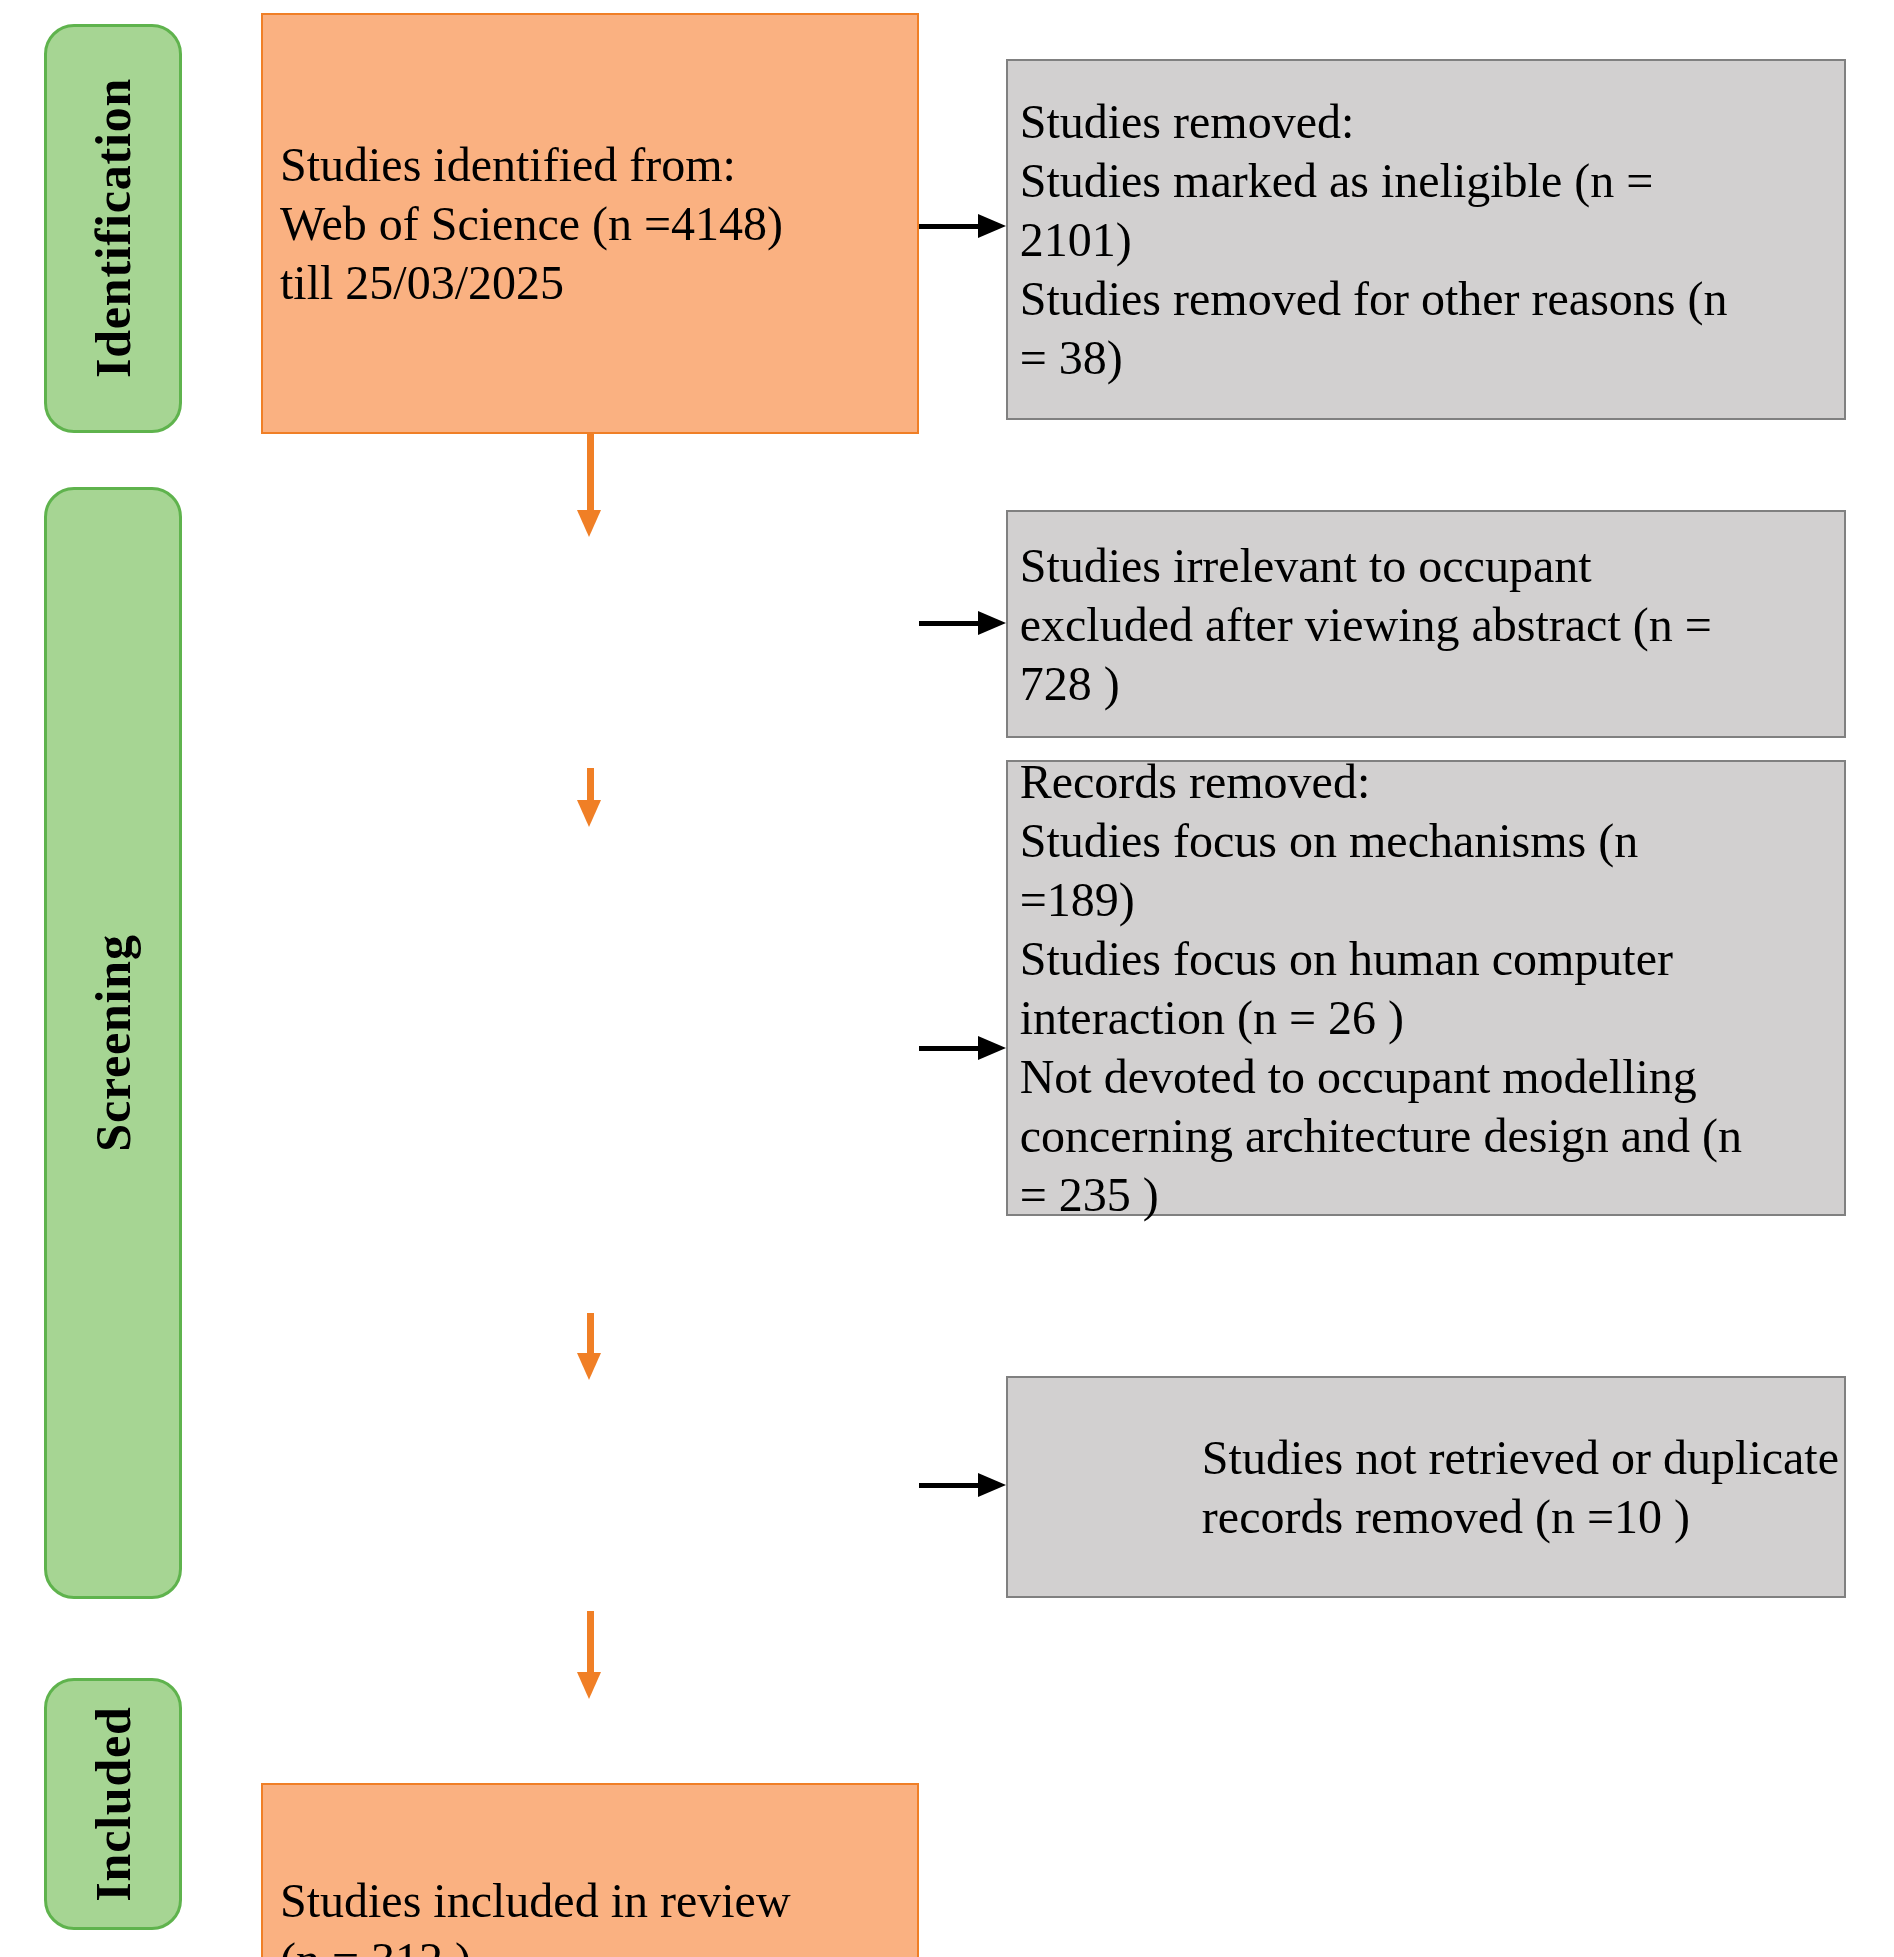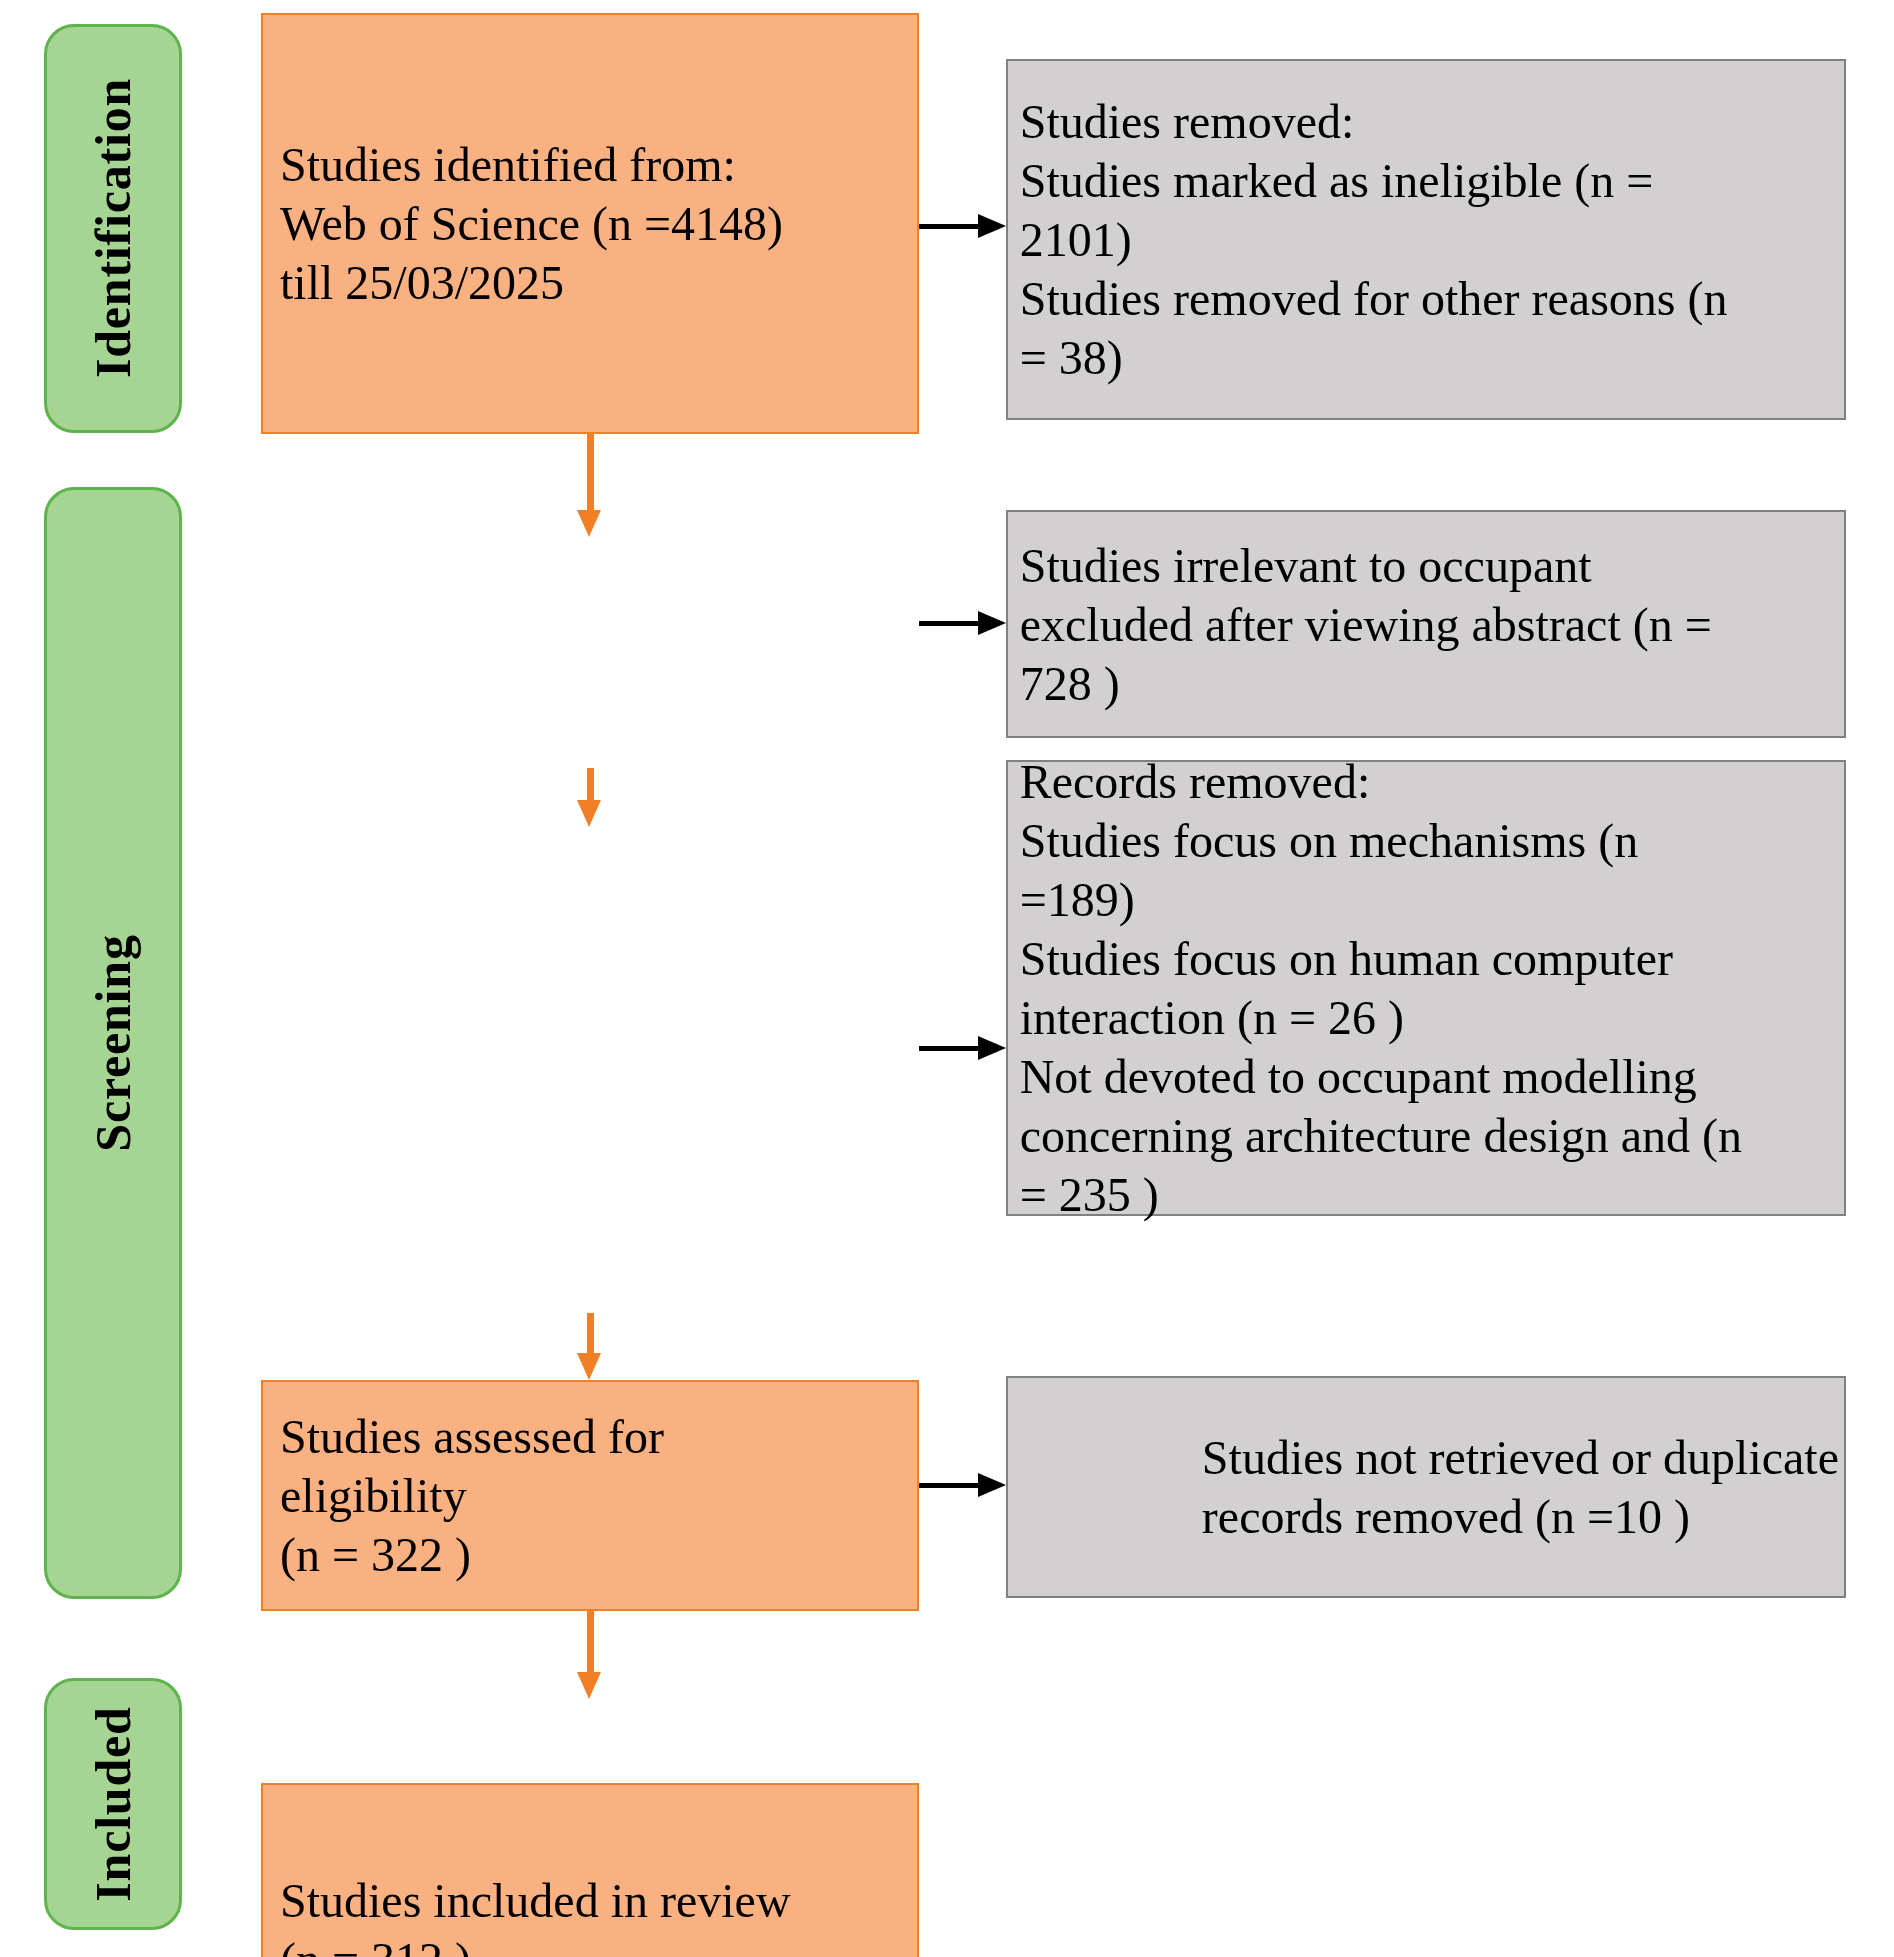--- a/index.html
+++ b/index.html
@@ -101,25 +101,20 @@
   </div>
   <div class="stage-label" style="top:1678px; height:252px;">
     <span class="vtext">Included</span>
   </div>
 
   <div class="process-box" style="top:12.6px; height:421px;">
     <div class="box-text">Studies identified from:
 Web of Science (n =4148)
 till 25/03/2025</div>
   </div>
-  <div class="process-box" style="top:1380px; height:231px;">
-    <div class="box-text">Studies assessed for
-eligibility
-(n = 322 )</div>
-  </div>
   <div class="process-box" style="top:1783px; height:293px;">
     <div class="box-text">Studies included in review
 (n = 312 )</div>
   </div>
 
   <div class="side-box" style="top:59px; height:361px;">
     <div class="box-text">Studies removed:
 Studies marked as ineligible (n =
 2101)
 Studies removed for other reasons (n

